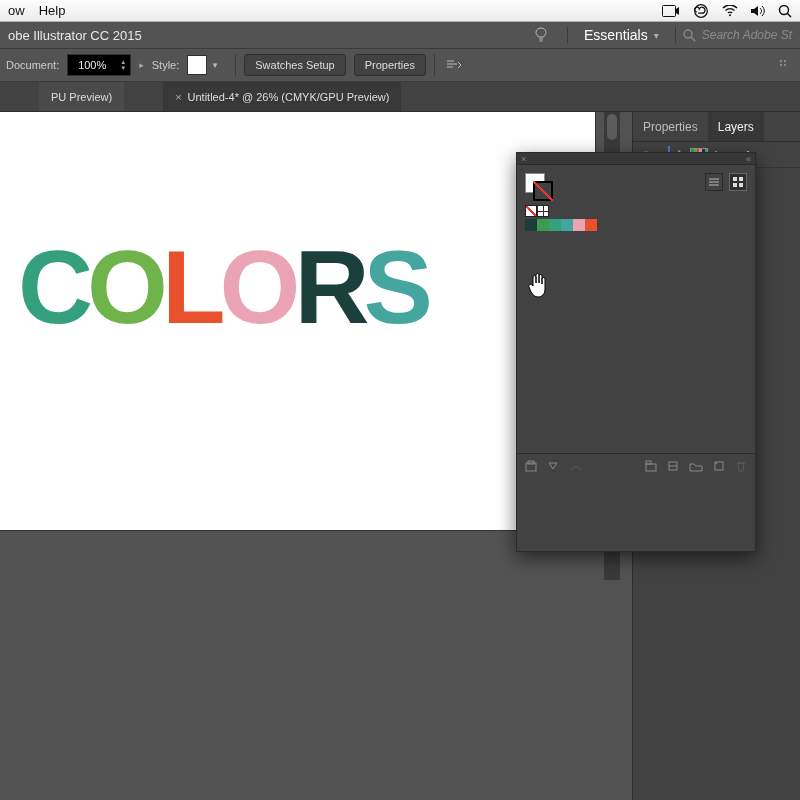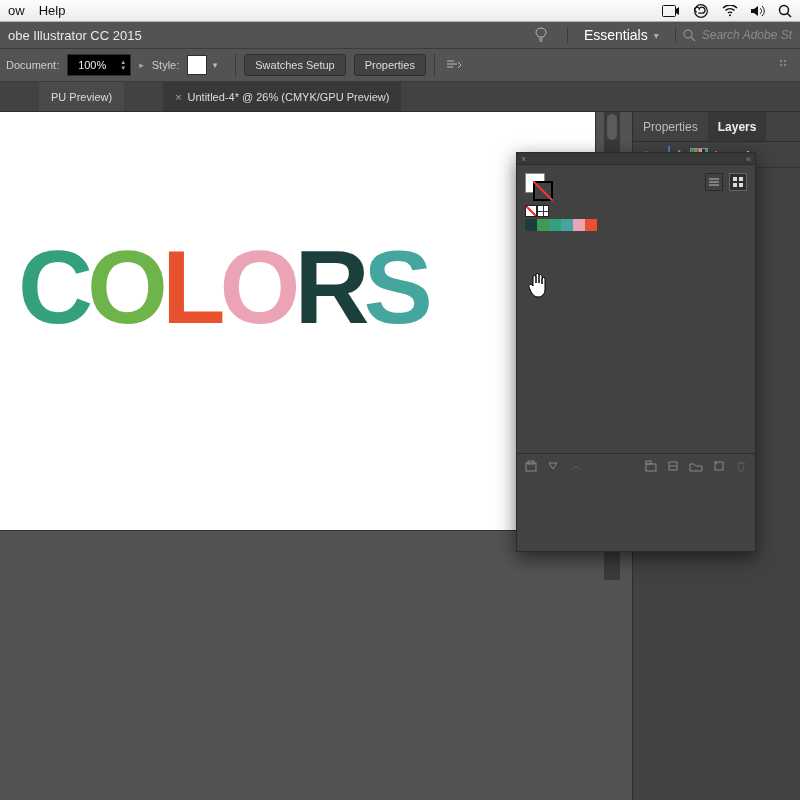--- a/index.html
+++ b/index.html
@@ -49,21 +49,21 @@
 .main{position:absolute;top:112px;bottom:0;left:0;right:0;display:flex;}
 .canvas-wrap{flex:1;background:#535353;display:flex;align-items:flex-start;justify-content:flex-start;overflow:hidden;padding:0;}
 .artboard{width:595px;height:430px;background:#fff;box-shadow:0 0 0 1px #333;position:relative;margin-top:-12px;}
 .colors-text{position:absolute;top:128px;left:18px;display:flex;font-family:Arial,Helvetica,sans-serif;font-weight:900;font-size:104px;letter-spacing:-6px;}
 .colors-text span{display:inline-block;}
 
 
 .rightcol{width:168px;background:#424242;border-left:1px solid #2e2e2e;display:flex;flex-direction:column;}
 .rtabs{height:30px;display:flex;background:#424242;border-bottom:1px solid #2e2e2e;}
 .rtab{padding:0 10px;display:flex;align-items:center;font-size:12px;color:#bbb;}
-.rtab.active{background:#383838;color:#eee;font-weight:bold;}
+.rtab.active{background:#383838;color:#eee;}
 .layer-row{display:flex;align-items:center;height:26px;padding:0 6px;border-bottom:1px solid #353535;gap:6px;}
 .eye{width:14px;height:14px;}
 .layer-sub{width:1px;height:14px;background:transparent;margin-right:2px;}
 .disclosure{color:#aaa;font-size:10px;}
 .thumb{width:18px;height:14px;background:#eee;border:1px solid #999;display:flex;}
 .thumb div{flex:1;}
 .lname{font-size:11px;color:#ddd;}
 
 
 .vscroll{position:absolute;top:112px;bottom:220px;left:604px;width:16px;background:#3a3a3a;}

